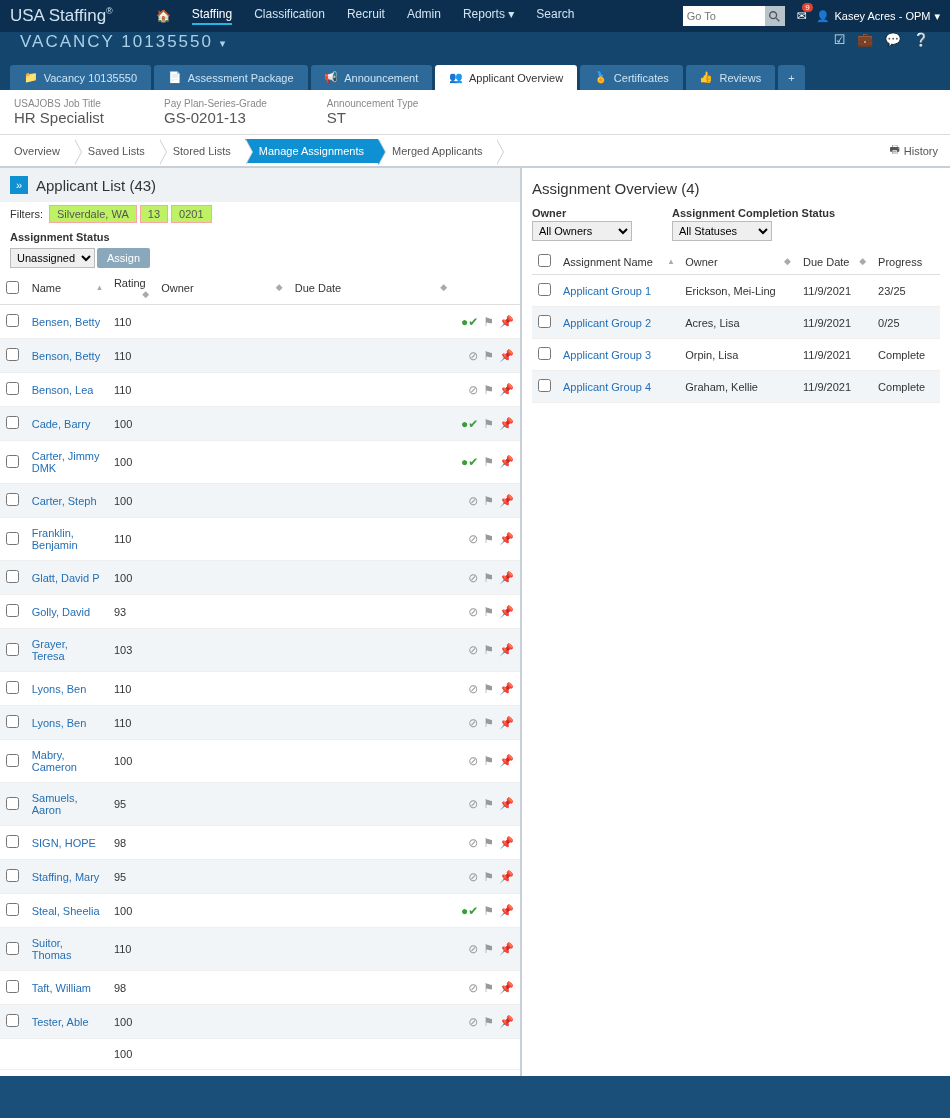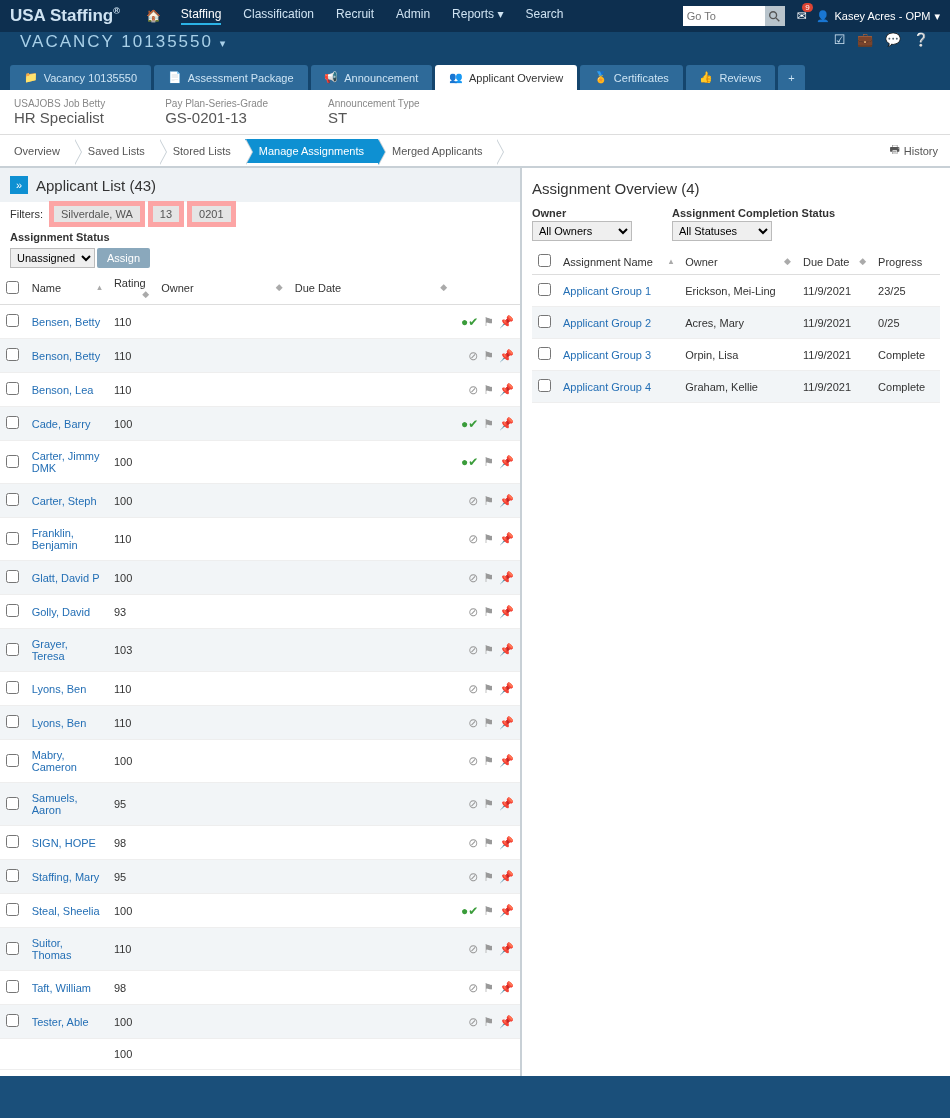--- a/index.html
+++ b/index.html
@@ -1,19 +1,19 @@
 <!DOCTYPE html>
 <html><head>
 <meta charset="utf-8">
 <style>
 *{box-sizing:border-box;margin:0;padding:0;font-family:"Segoe UI",Arial,sans-serif}
 body{background:#1a4f7a;font-size:12px;color:#333}
 .app{width:950px;margin:0 auto;background:#1a4f7a}
 .topbar{background:#0d2f4f;height:32px;display:flex;align-items:center;color:#fff;padding:0 10px}
-.brand{font-size:17px;font-weight:700;color:#cfe3f2;margin-right:26px}
+.brand{font-size:17px;font-weight:400;color:#cfe3f2;margin-right:44px}
 .brand sup{font-size:9px}
 .navlinks{display:flex;gap:22px;font-size:12px}
 .navlinks a{color:#cfe3f2;cursor:pointer}
 .navlinks a.active{color:#fff;border-bottom:2px solid #2bb3e6;padding-bottom:2px}
 .spacer{flex:1}
 .goto{display:flex;align-items:center}
 .goto input{width:82px;height:20px;font-size:11px;padding:2px 4px;border:none}
 .goto .sbtn{width:20px;height:20px;background:#b8c4cc;display:flex;align-items:center;justify-content:center}
 .topicons{display:flex;gap:10px;align-items:center;margin-left:12px;font-size:12px;color:#fff}
 .mailwrap{position:relative}
@@ -36,21 +36,21 @@
 .crumb:before{content:"";position:absolute;right:-8px;top:0;border-left:7px solid #c8d0d6;border-top:13px solid transparent;border-bottom:13px solid transparent;z-index:1}
 .crumb.active{background:#0e90d2;color:#fff}
 .crumb.active:after{border-left-color:#0e90d2}
 .historybtn{font-size:11px;color:#555;padding:6px 12px;display:flex;align-items:center;gap:4px;cursor:pointer}
 .cols{display:flex}
 .leftcol{width:522px;border-right:2px solid #c8d0d6;padding-bottom:6px}
 .rightcol{flex:1;padding:8px 10px}
 .paneltitle{background:#eef2f5;padding:8px 10px;font-size:15px;color:#333;display:flex;align-items:center;gap:8px}
 .collapsebtn{background:#0e90d2;color:#fff;width:18px;height:18px;display:flex;align-items:center;justify-content:center;font-size:11px;cursor:pointer}
 .filters{padding:6px 10px;font-size:11px;color:#333;display:flex;align-items:center;gap:6px}
-.filters .tag{border:5px solid #fca5a5;padding:2px 7px;color:#555;background:#e5e5e5}
+.filters .tag{border:1px solid #fca5a5;padding:2px 7px;color:#555;background:#bef264}
 .assignrow{padding:4px 10px;display:flex;gap:2px}
 .assignrow select{font-size:11px;padding:2px;border:1px solid #bbb}
 .assignrow .assignbtn{background:#8aa8bc;color:#fff;padding:4px 10px;border:none;font-size:11px;border-radius:2px;cursor:pointer}
 table.grid{width:100%;border-collapse:collapse;font-size:11px}
 table.grid th{text-align:left;padding:5px 6px;color:#333;font-weight:normal;border-bottom:1px solid #ddd;background:#fff;position:relative}
 table.grid th .sort{float:right;color:#aaa;font-size:9px}
 table.grid td{padding:9px 6px;border-bottom:1px solid #eee;vertical-align:middle}
 table.grid tbody tr:nth-child(even){background:#f2f5f7}
 .alink{color:#246fb5;cursor:pointer}
 .rowicons{display:flex;gap:5px;justify-content:flex-end;align-items:center;font-size:12px;color:#888}
@@ -135,21 +135,21 @@
         <span>👍</span>
         <span>Reviews</span>
       </div>
       <div class="tab plus">+</div>
     </div>
 
   <div class="mainwhite">
 
     <div class="jobhdr" id="jobhdr">
         <div class="fld">
-          <div class="lbl">USAJOBS Job Betty</div>
+          <div class="lbl">USAJOBS Job Title</div>
           <div class="val">HR Specialist</div>
         </div>
         <div class="fld">
           <div class="lbl">Pay Plan-Series-Grade</div>
           <div class="val">GS-0201-13</div>
         </div>
         <div class="fld">
           <div class="lbl">Announcement Type</div>
           <div class="val">ST</div>
         </div>
@@ -517,21 +517,21 @@
               <tr>
                 <td><input type="checkbox" style=""></td>
                 <td><span class="alink">Applicant Group 1</span></td>
                 <td>Erickson, Mei-Ling</td>
                 <td>11/9/2021</td>
                 <td>23/25</td>
               </tr>
               <tr>
                 <td><input type="checkbox" style=""></td>
                 <td><span class="alink">Applicant Group 2</span></td>
-                <td>Acres, Mary</td>
+                <td>Acres, Lisa</td>
                 <td>11/9/2021</td>
                 <td>0/25</td>
               </tr>
               <tr>
                 <td><input type="checkbox" style=""></td>
                 <td><span class="alink">Applicant Group 3</span></td>
                 <td>Orpin, Lisa</td>
                 <td>11/9/2021</td>
                 <td>Complete</td>
               </tr>

